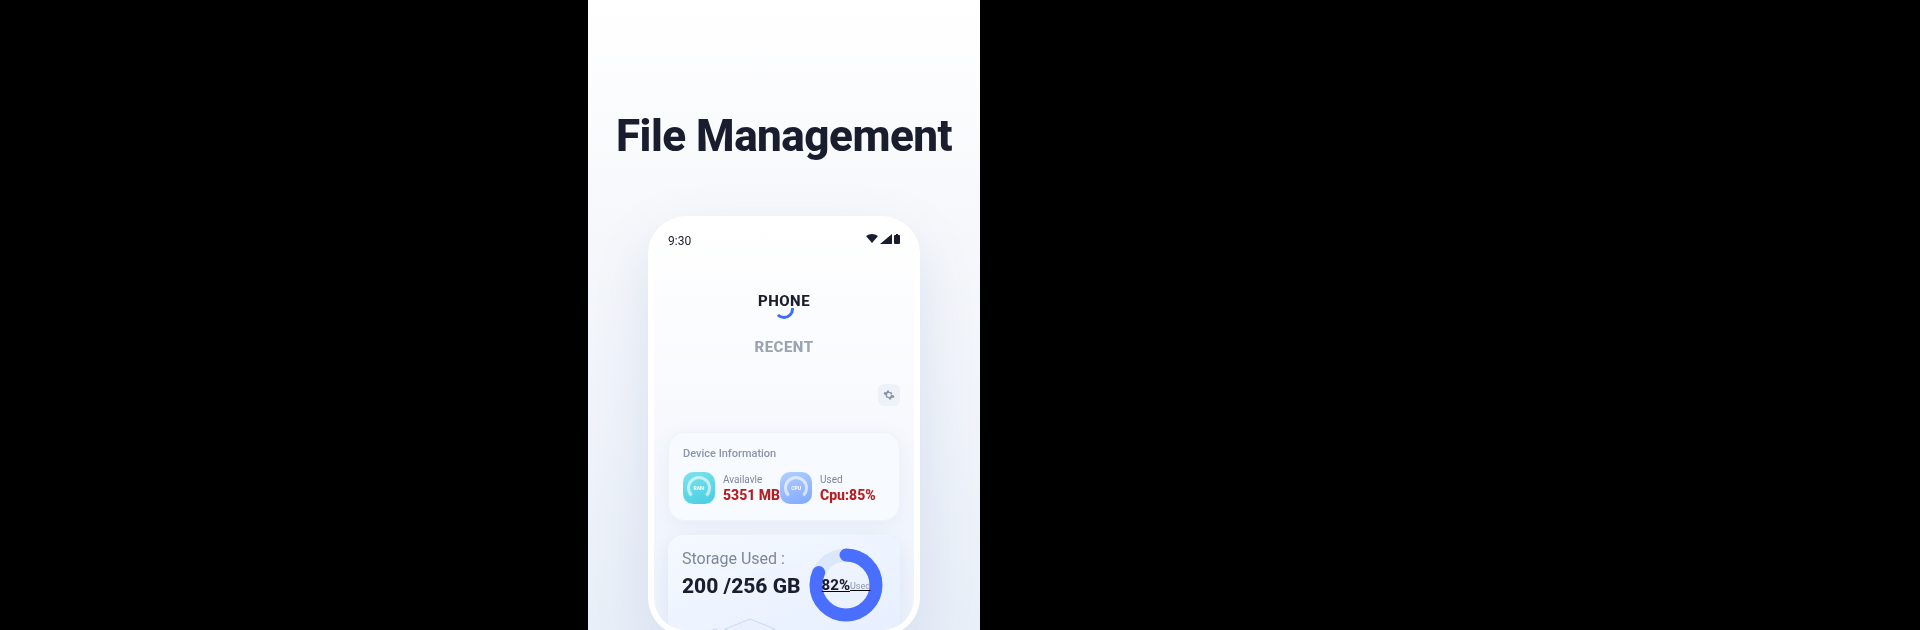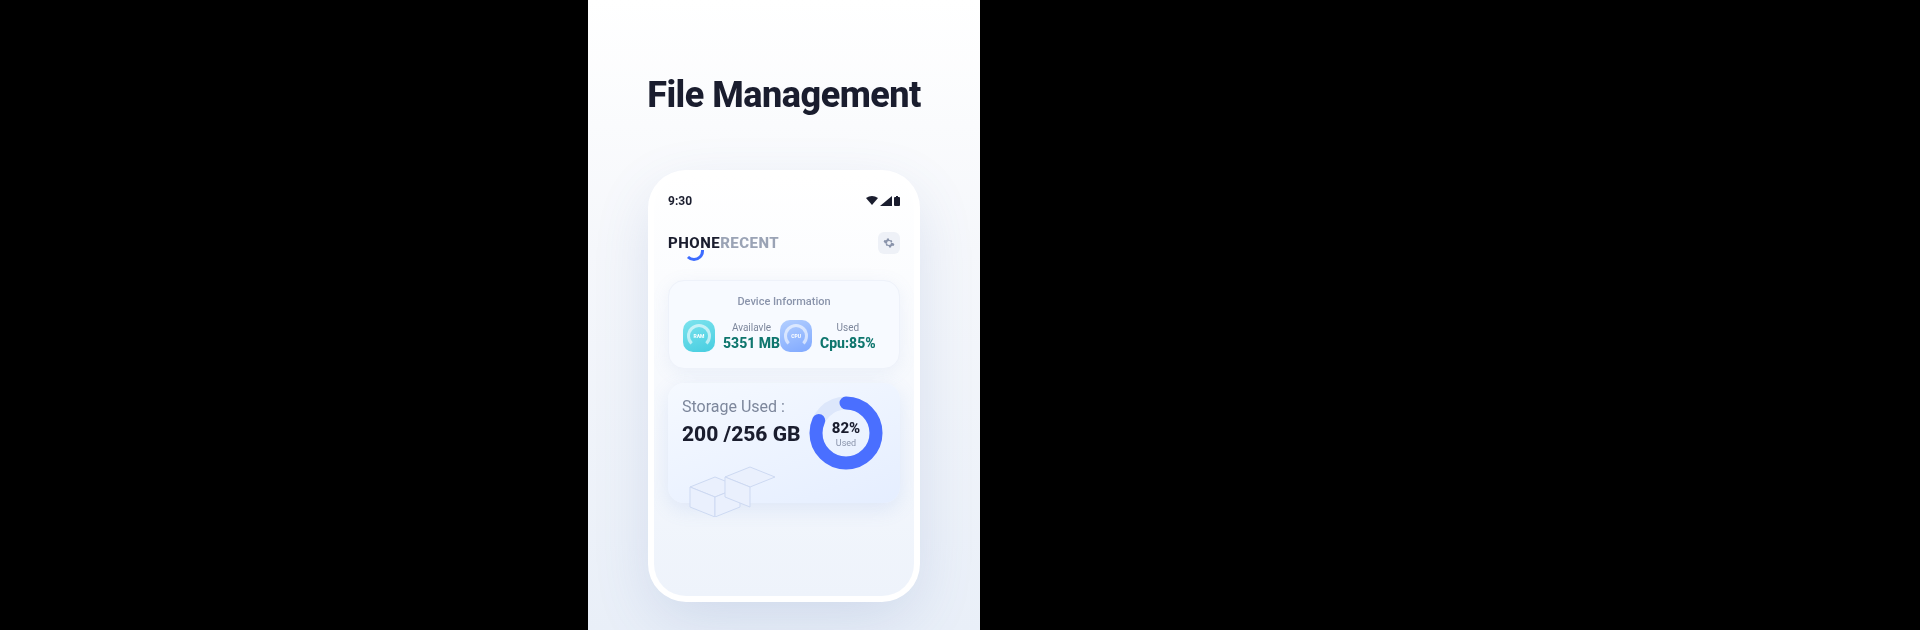--- a/index.html
+++ b/index.html
@@ -14,22 +14,22 @@
       position: absolute;
       left: 588px;
       width: 392px;
       height: 630px;
       background: linear-gradient(180deg, #ffffff 0%, #f5f7fb 40%, #e9eff8 100%);
       display: flex;
       flex-direction: column;
       align-items: center;
     }
     .title {
-      margin-top: 74px;
-      font-size: 36px;
+      margin-top: 110px;
+      font-size: 44px;
       font-weight: 800;
       color: #1a1d2e;
       letter-spacing: -0.5px;
     }
     .phone-frame {
       margin-top: 60px;
       width: 260px;
       height: 420px;
       background: #fff;
       border-radius: 32px;
@@ -39,33 +39,34 @@
     }
     .phone-inner {
       position: absolute;
       inset: 0;
       background: linear-gradient(180deg, #ffffff 0%, #eef3fb 100%);
       padding: 12px 14px 0 14px;
     }
     .status-bar {
       display: flex;
       justify-content: space-between;
-      align-items: center;
+      align-items: flex-start;
       height: 26px;
       font-size: 12px;
-      font-weight: 700;
+      font-weight: 400;
       color: #1a1d2e;
     }
     .status-icons { display: flex; gap: 2px; align-items: center; }
     .tabs-row {
       display: flex;
       align-items: center;
-      margin-top: 18px;
-      gap: 0;
-      position: relative;
+      margin-top: 32px;
+      gap: 28px;
+      position: relative;
+      flex-direction: column;
     }
     .tab {
       font-size: 15px;
       font-weight: 800;
       letter-spacing: 0.5px;
       color: #9aa3b5;
       position: relative;
     }
     .tab.active { color: #1a1d2e; }
     .tab.active::after {
@@ -91,21 +92,20 @@
       align-items: center;
       justify-content: center;
     }
     .card {
       margin-top: 26px;
       background: #f7faff;
       border: 1px solid #eef2fa;
       border-radius: 16px;
       padding: 14px 14px 16px 14px;
       box-shadow: 0 4px 18px rgba(120,150,210,0.10);
-      text-align: center;
     }
     .card-title {
       font-size: 11px;
       color: #8a94ab;
       font-weight: 500;
     }
     .device-row {
       display: flex;
       margin-top: 12px;
     }
@@ -123,21 +123,21 @@
     }
     .chip-ram { background: linear-gradient(160deg, #7de3ee, #46cde0); }
     .chip-cpu { background: linear-gradient(160deg, #b3cfff, #7fa8ff); }
     .chip-arc {
       width: 24px; height: 24px; border-radius: 50%;
       border: 3px solid rgba(255,255,255,0.6);
       border-bottom-color: transparent;
       display:flex; align-items:center; justify-content:center;
     }
     .metric-label { font-size: 10px; color: #7d879c; }
-    .metric-value { font-size: 14px; font-weight: 800; color: #0f766e; margin-top: 2px; }
+    .metric-value { font-size: 14px; font-weight: 800; color: #b91c1c; margin-top: 2px; }
     .card2 {
       margin-top: 14px;
       background: linear-gradient(160deg, #f5f9ff, #e5eeff);
       border-radius: 16px;
       padding: 14px;
       box-shadow: 0 6px 20px rgba(100,140,220,0.14);
       position: relative;
       height: 120px;
     }
     .storage-label { font-size: 16px; color: #7d879c; }
@@ -146,23 +146,24 @@
       position: absolute;
       right: 14px;
       top: 10px;
       width: 80px;
       height: 80px;
     }
     .donut-center {
       position: absolute;
       inset: 0;
       display: flex;
-      flex-direction: column;
+      flex-direction: row;
       align-items: center;
       justify-content: center;
+      text-decoration: underline;
     }
     .pct { font-size: 15px; font-weight: 800; color: #1a1d2e; }
     .pct-label { font-size: 9px; color: #8a94ab; margin-top:1px; }
     .boxes {
       position: absolute;
       left: 12px;
       bottom: -14px;
       width: 100px;
       height: 60px;
     }

